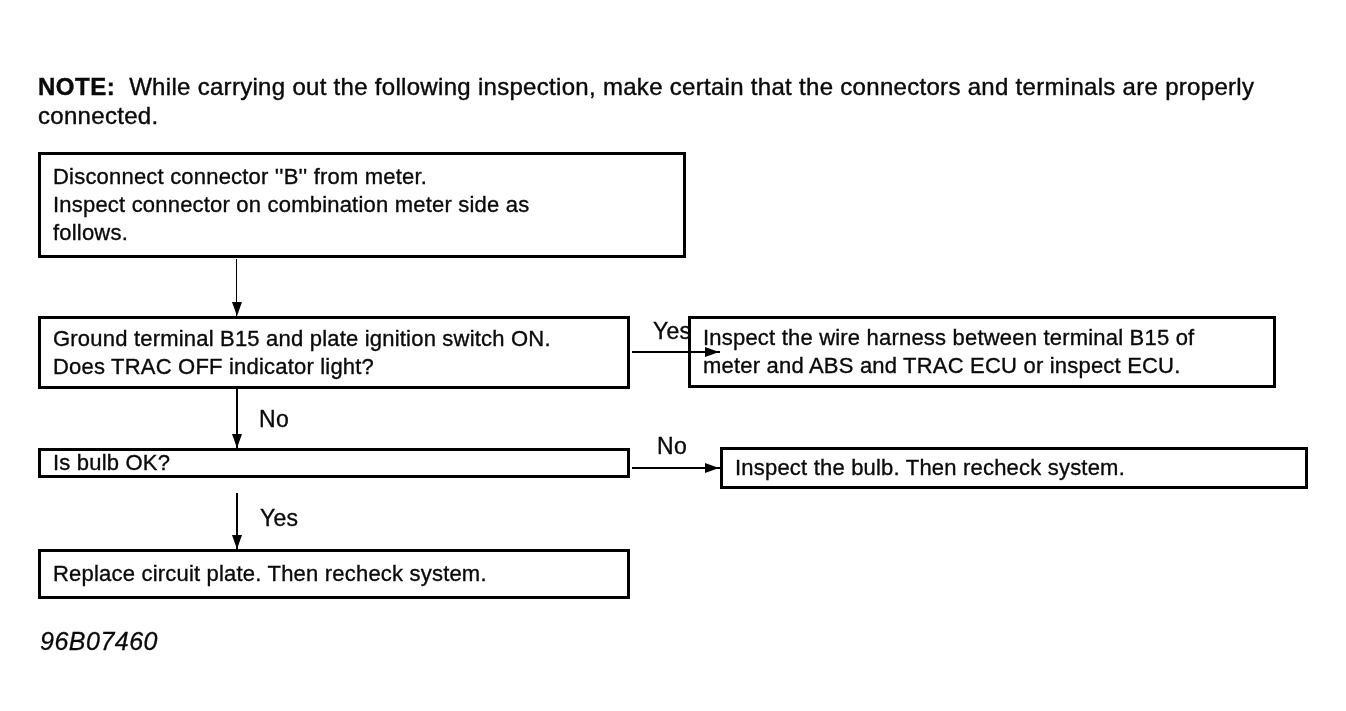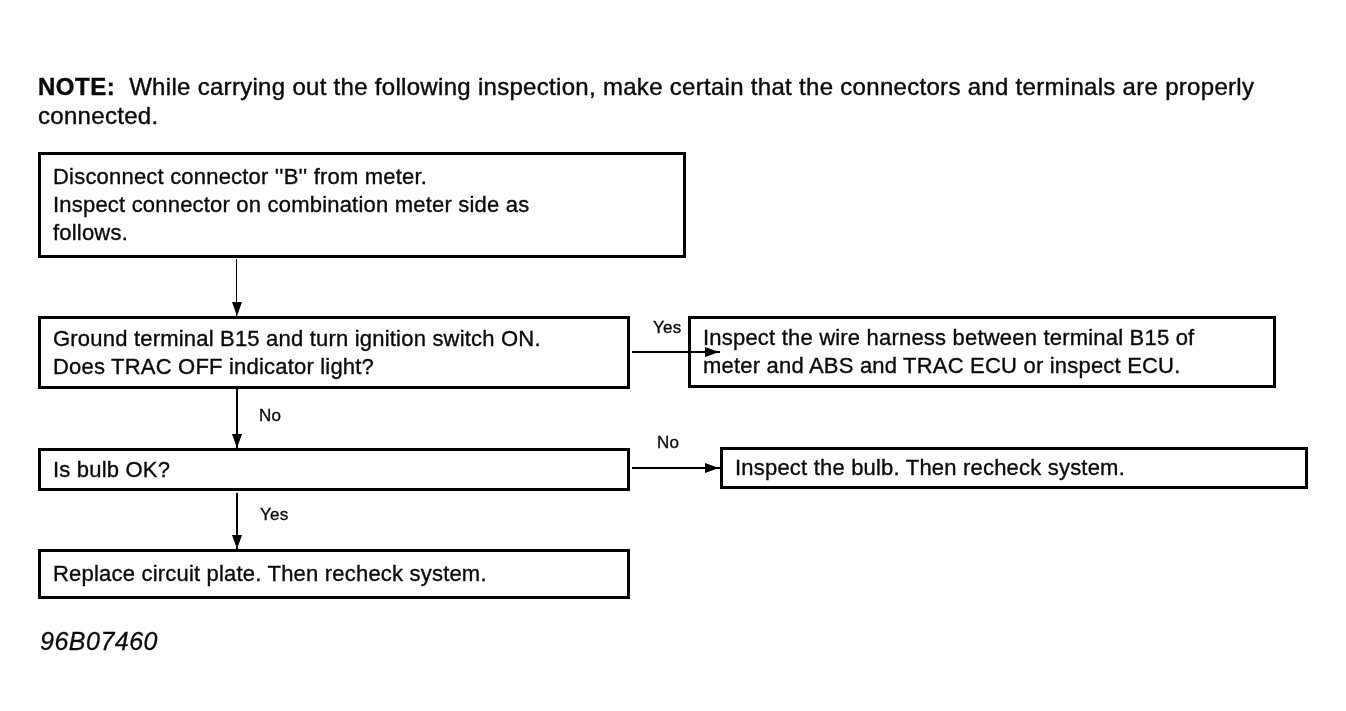--- a/index.html
+++ b/index.html
@@ -38,21 +38,21 @@
   .fbox .txt {
     padding: 0 12px;
     font-size: 22px;
     line-height: 28px;
     letter-spacing: 0.2px;
     white-space: pre-line;
     -webkit-text-stroke: 0.35px #0a0a0a;
   }
   .b1 { left: 38px;  top: 152px; width: 648px; height: 106px; }
   .b2 { left: 38px;  top: 316px; width: 592px; height: 73px;  }
-  .b3 { left: 38px;  top: 448px; width: 592px; height: 43px;  }
+  .b3 { left: 38px;  top: 448px; width: 592px; height: 30px;  }
   .b4 { left: 38px;  top: 549px; width: 592px; height: 50px;  }
   .r1 { left: 688px; top: 316px; width: 588px; height: 72px;  }
   .r2 { left: 720px; top: 447px; width: 588px; height: 42px;  }
 
   
   .vline {
     position: absolute;
     width: 0;
     border-left: 2px solid #000;
   }
@@ -84,21 +84,21 @@
   }
   .ah-v1 { left: 232px; top: 302px; }
   .ah-v2 { left: 232px; top: 434px; }
   .ah-v3 { left: 232px; top: 535px; }
   .ah-h1 { left: 705px; top: 347px; }
   .ah-h2 { left: 705px; top: 463px; }
 
   
   .blabel {
     position: absolute;
-    font-size: 17px;
+    font-size: 23px;
     letter-spacing: 0.3px;
     text-align: center;
     -webkit-text-stroke: 0.35px #0a0a0a;
   }
   .l-yes1 { left: 653px; top: 318px; }  
   .l-no1  { left: 259px; top: 406px; }  
   .l-no2  { left: 657px; top: 433px; }  
   .l-yes2 { left: 260px; top: 505px; }  
 
   
@@ -117,21 +117,21 @@
 
 <div class="note"><b>NOTE:</b><span>While carrying out the following inspection, make certain that the connectors and terminals are properly connected.</span></div>
 
 <div class="fbox b1">
   <div class="txt">Disconnect connector ''B'' from meter.
 Inspect connector on combination meter side as
 follows.</div>
 </div>
 
 <div class="fbox b2">
-  <div class="txt">Ground terminal B15 and turn ignition switch ON.
+  <div class="txt">Ground terminal B15 and plate ignition switch ON.
 Does TRAC OFF indicator light?</div>
 </div>
 
 <div class="fbox r1">
   <div class="txt">Inspect the wire harness between terminal B15 of
 meter and ABS and TRAC ECU or inspect ECU.</div>
 </div>
 
 <div class="fbox b3">
   <div class="txt">Is bulb OK?</div>

